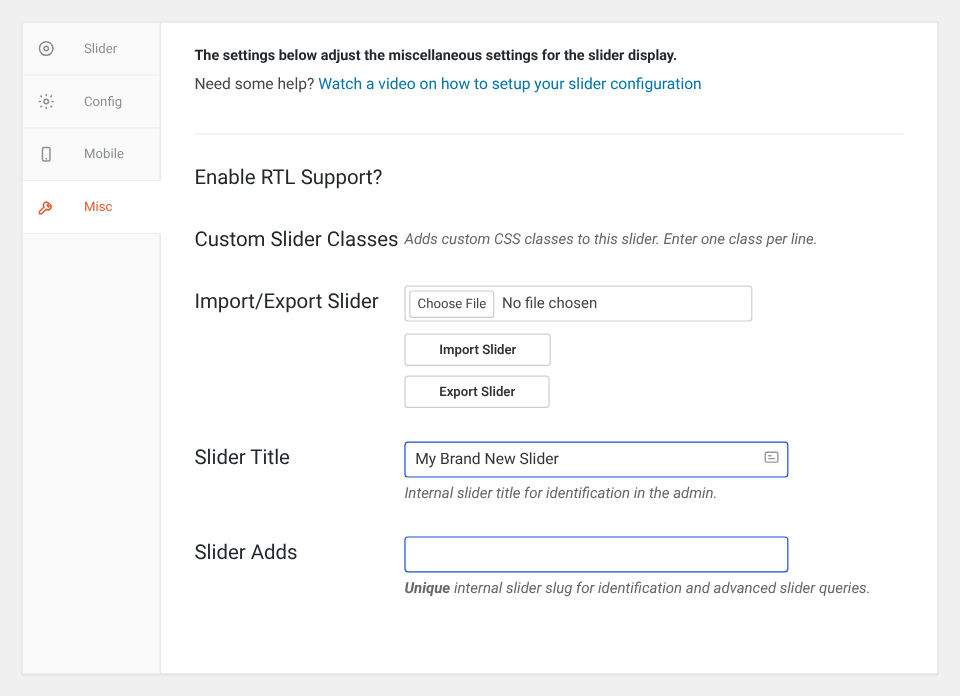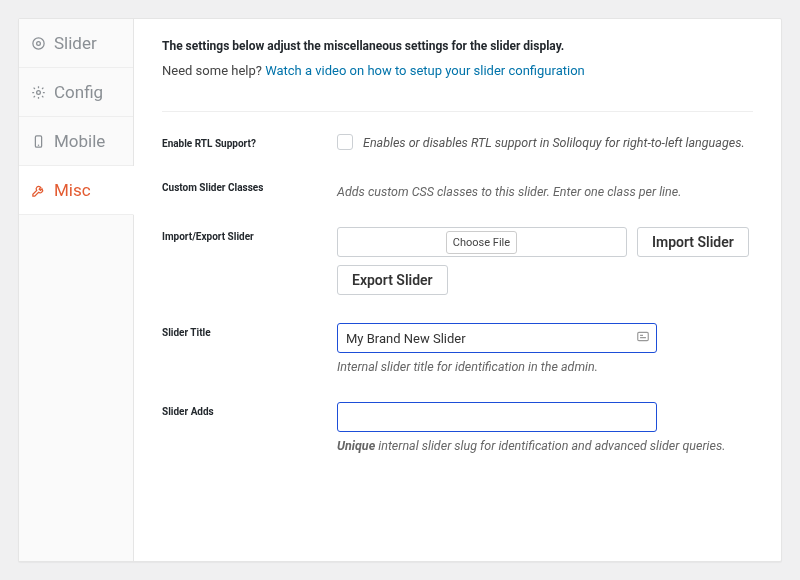--- a/index.html
+++ b/index.html
@@ -20,24 +20,24 @@
     box-shadow: 0 1px 1px rgba(0,0,0,0.04);
   }
   .tabs {
     width: 115px;
     border-right: 1px solid #e5e5e5;
     background: #fafafa;
   }
   .tab {
     display: flex;
     align-items: center;
-    gap: 8px;
+    gap: 24px;
     padding: 14px 12px;
     color: #8a8f94;
-    font-size: 17px;
+    font-size: 11px;
     cursor: pointer;
     border-bottom: 1px solid #eee;
   }
   .tab svg { width: 15px; height: 15px; flex-shrink: 0; }
   .tab.active {
     background: #fff;
     color: #e35b31;
     border-right: 1px solid #fff;
     margin-right: -1px;
   }
@@ -62,22 +62,22 @@
   .help a { color: #0073aa; text-decoration: none; }
   hr { border: none; border-top: 1px solid #eee; margin-bottom: 22px; }
   .row {
     display: flex;
     align-items: flex-start;
     margin-bottom: 28px;
   }
   .row-label {
     width: 175px;
     flex-shrink: 0;
-    font-weight: 700;
-    font-size: 10px;
+    font-weight: 400;
+    font-size: 17px;
     color: #23282d;
     padding-top: 4px;
   }
   .row-field { flex: 1; }
   .checkbox-line { display: flex; align-items: center; gap: 10px; }
   input[type="checkbox"] {
     width: 16px; height: 16px;
     border: 1px solid #ccd0d4;
     border-radius: 3px;
     appearance: none;
@@ -100,40 +100,39 @@
   .file-picker {
     display: inline-flex;
     align-items: center;
     border: 1px solid #ccd0d4;
     border-radius: 3px;
     background: #fff;
     height: 30px;
     width: 290px;
     overflow: hidden;
     font-size: 12px;
-    flex-direction: column;
   }
   .fake-choose {
     background: #fff;
     border-right: 1px solid #ddd;
     padding: 4px 6px;
     font-size: 11px;
     color: #444;
     font-family: inherit;
     cursor: pointer;
     border-radius: 3px;
     border: 1px solid #ccc;
     margin: 3px 4px 3px 3px;
   }
   .file-status { padding-left: 2px; color: #444; font-size: 12.5px; }
   .btn {
     border: 1px solid #ccd0d4;
     background: #fff;
-    padding: 6px 14px;
-    font-size: 14px;
+    padding: 6px 28px;
+    font-size: 11px;
     color: #333;
     border-radius: 3px;
     cursor: pointer;
     font-family: inherit;
     font-weight: 600;
   }
   .text-input-wrap {
     position: relative;
     width: 320px;
   }
@@ -192,26 +191,20 @@
 
   <div class="content">
     <div class="heading">The settings below adjust the miscellaneous settings for the slider display.</div>
     <div class="help">
       <span>Need some help? </span><a href="#">Watch a video on how to setup your slider configuration</a>
     </div>
     <hr>
 
     <div class="row">
       <div class="row-label">Enable RTL Support?</div>
-      <div class="row-field">
-        <div class="checkbox-line">
-          <input type="checkbox" style="">
-          <span class="desc-inline">Enables or disables RTL support in Soliloquy for right-to-left languages.</span>
-        </div>
-      </div>
     </div>
 
     <div class="row">
       <div class="row-label">Custom Slider Classes</div>
       <div class="row-field">
         <div class="desc-below">Adds custom CSS classes to this slider. Enter one class per line.</div>
       </div>
     </div>
 
     <div class="row">

